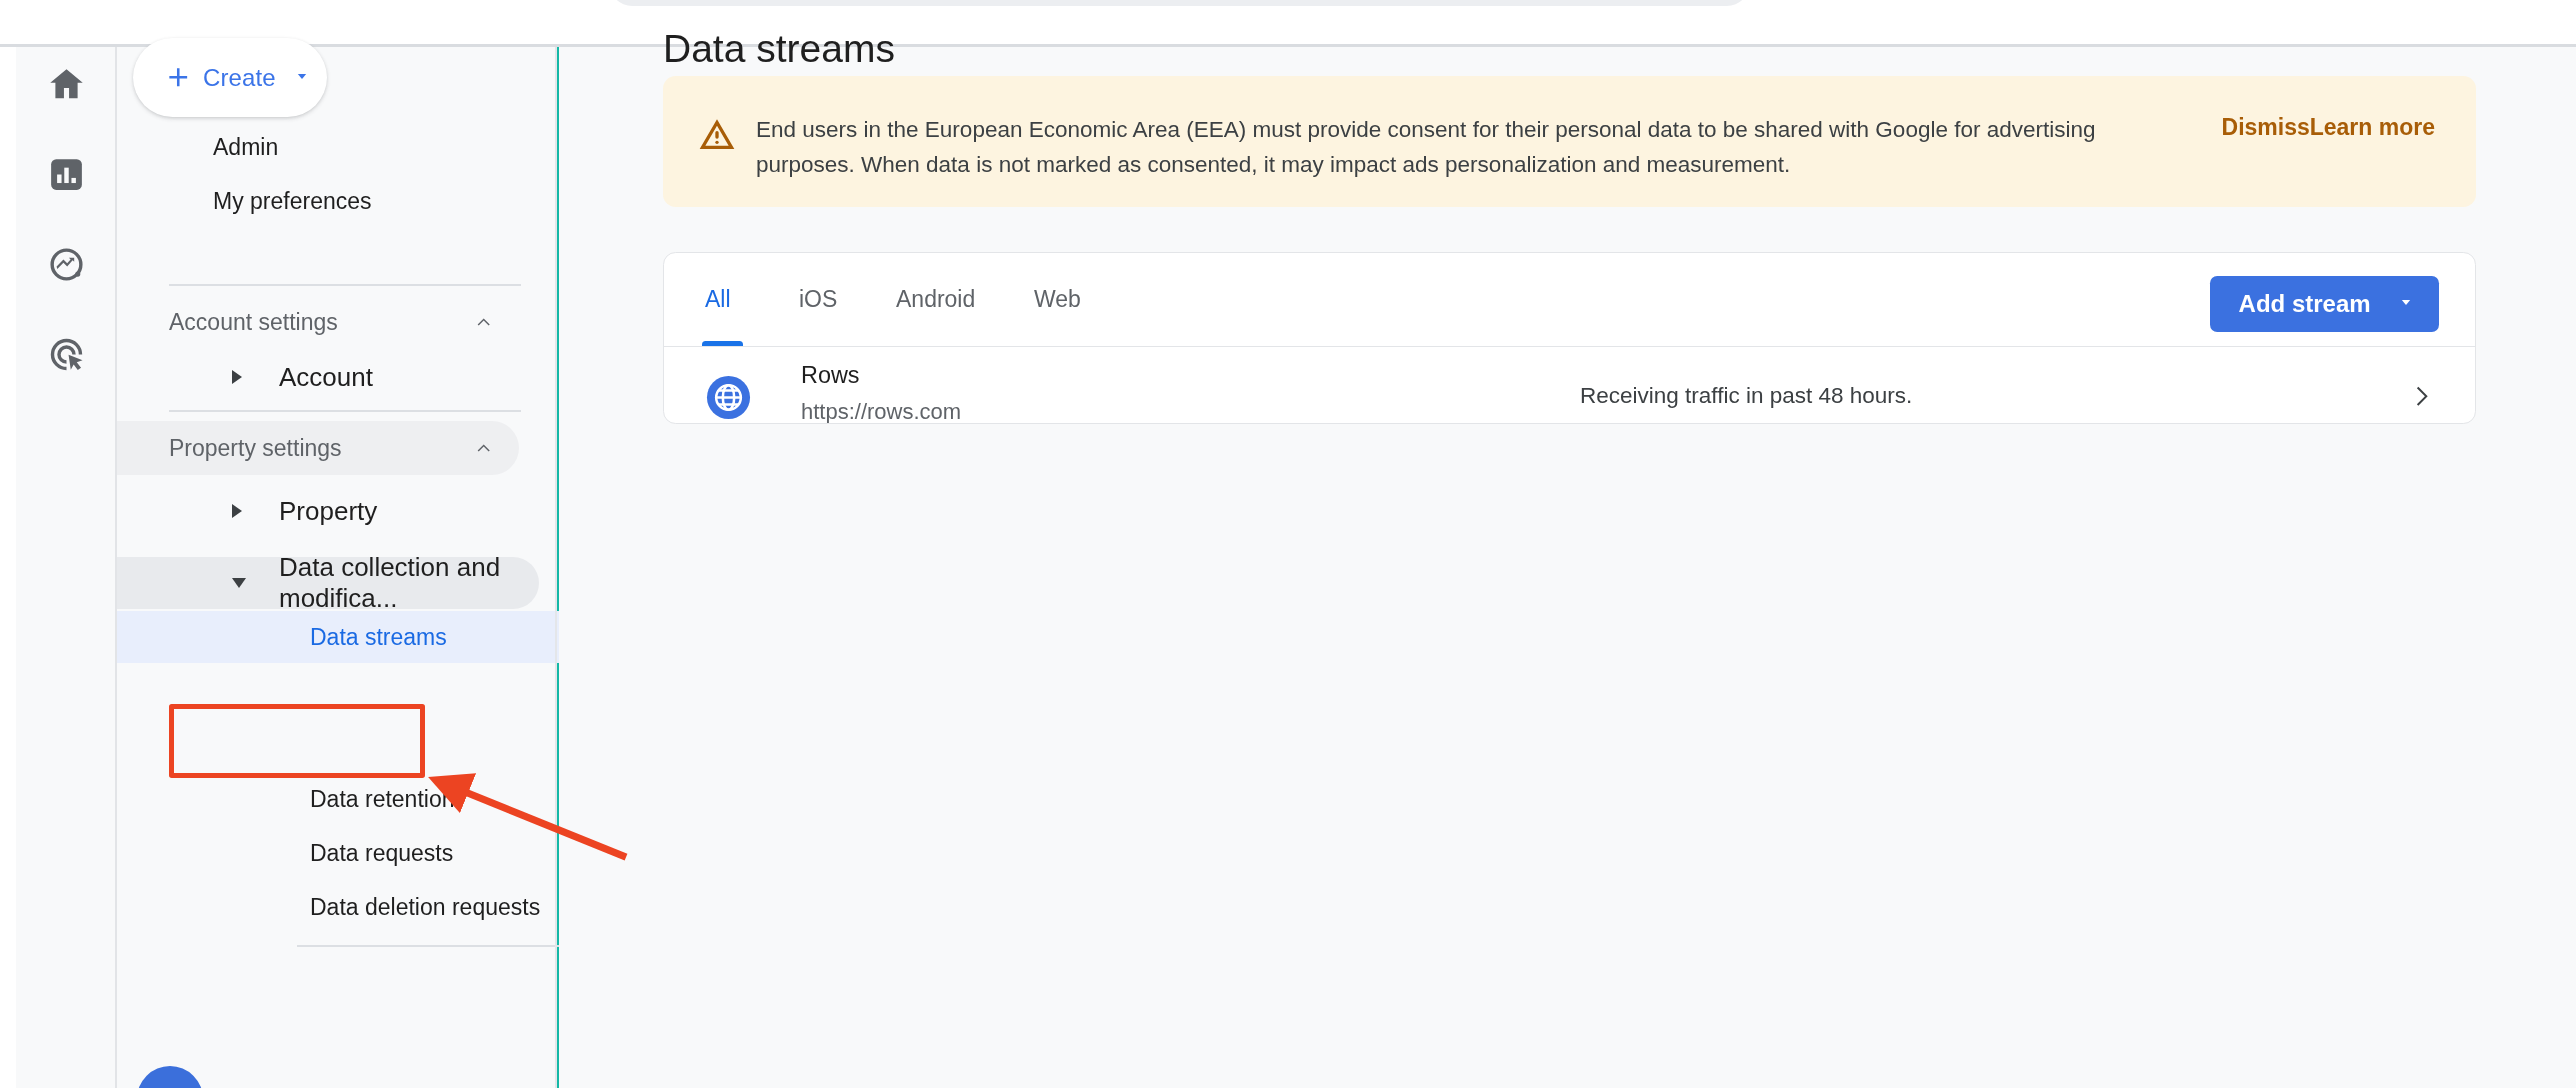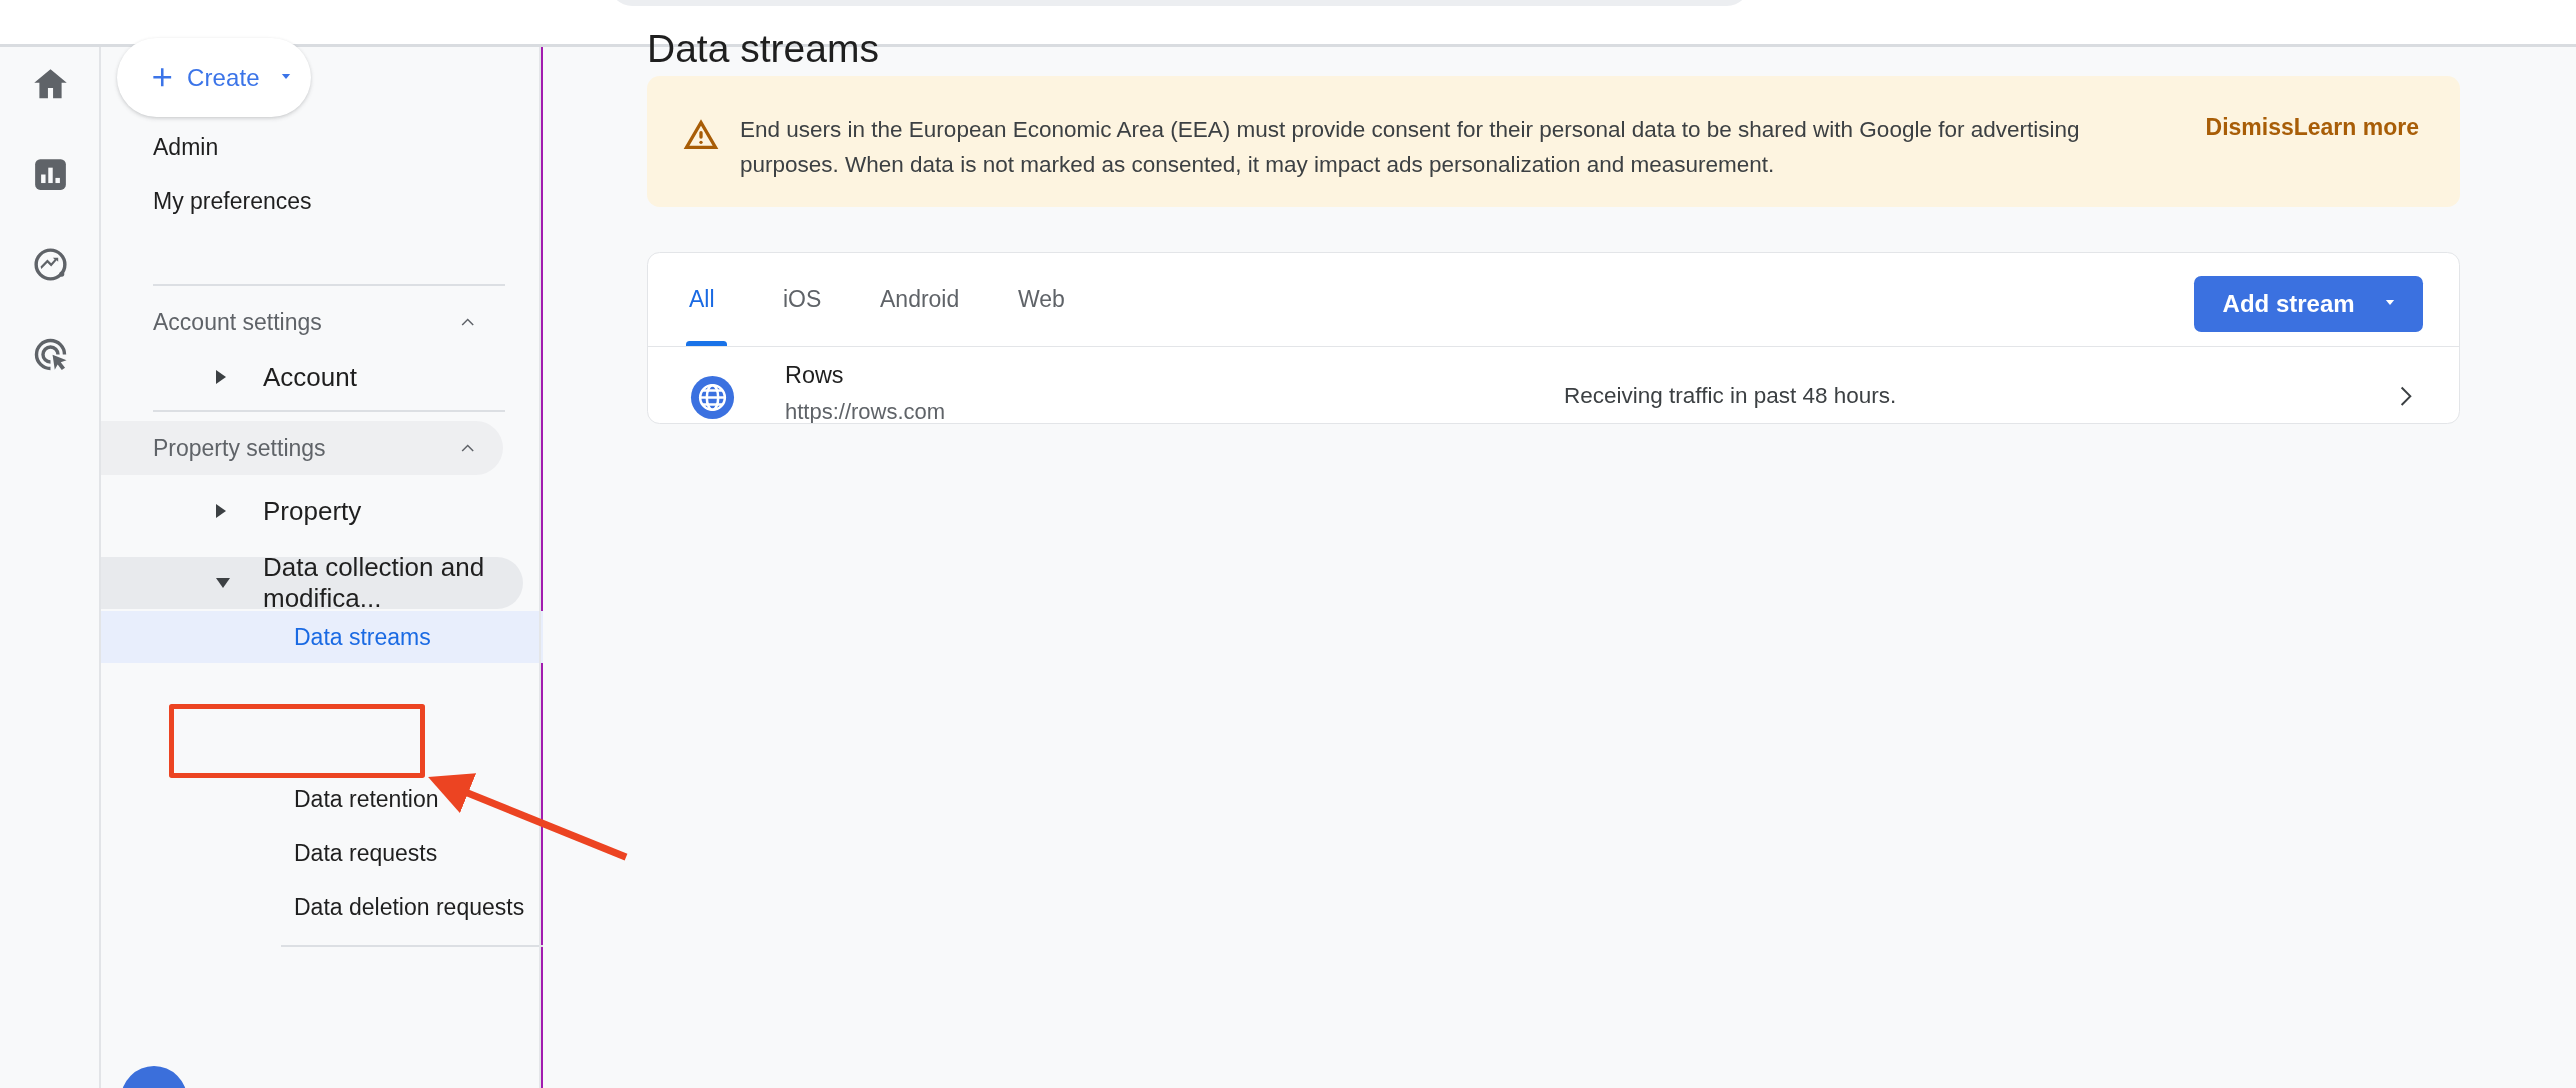--- a/index.html
+++ b/index.html
@@ -13,21 +13,21 @@
 
   
   .top-sliver { position:absolute; left:0; top:0; width:2576px; height:45px; background:#ffffff; }
   .top-search-stub {
     position:absolute; left:609px; top:-41px; width:1141px; height:47px;
     background:#eceef1; border-radius:23.4px;
   }
   .top-divider { position:absolute; left:0; top:44px; width:2576px; height:2.7px; background:#d9dce0; }
 
   
-  .page { position:absolute; left:0; top:47px; width:2068px; height:1042px; background:#a21caf; }
+  .page { position:absolute; left:16px; top:47px; width:2068px; height:1042px; background:#14b8a6; }
 
   
   .icon-rail { position:absolute; left:0; top:0; width:99px; height:1042px; background:#f8f9fa; }
   .rail-icon {
     position:absolute; left:25px; width:50px; height:50px;
     display:flex; align-items:center; justify-content:center; color:#5f6368;
   }
   .rail-icon svg { width:41px; height:41px; fill:#5f6368; }
   .rail-divider { position:absolute; left:99px; top:0; width:1.8px; height:1042px; background:#e2e4e7; }
 
@@ -42,21 +42,21 @@
   }
   .create-plus { width:50px; margin-left:20px; display:flex; align-items:center; justify-content:center; }
   .create-plus svg { width:30.5px; height:30.5px; fill:#3b74e8; }
   .create-label { color:#3b74e8; font-size:24px; letter-spacing:0.1px; }
   .create-caret { margin-left:16px; }
   .create-caret svg { width:20px; height:20px; fill:#3b74e8; }
 
   .nav-item {
     position:absolute; left:0; width:422px; height:52px;
     display:flex; align-items:center; border-radius:0 26px 26px 0;
-    cursor:pointer; font-size:23px; color:#1f1f1f;
+    cursor:pointer; font-size:23px; color:#1f1f1f;padding-left:44px;
   }
   .nav-item .lbl { margin-left:52px; }
 
   .nav-section {
     position:absolute; left:0; width:402px; height:54px;
     display:flex; align-items:center; justify-content:space-between;
     border-radius:0 27px 27px 0; cursor:pointer;
     font-size:23px; color:#5f6368; padding-right:23.4px;
   }
   .nav-section .lbl { margin-left:52px; }

